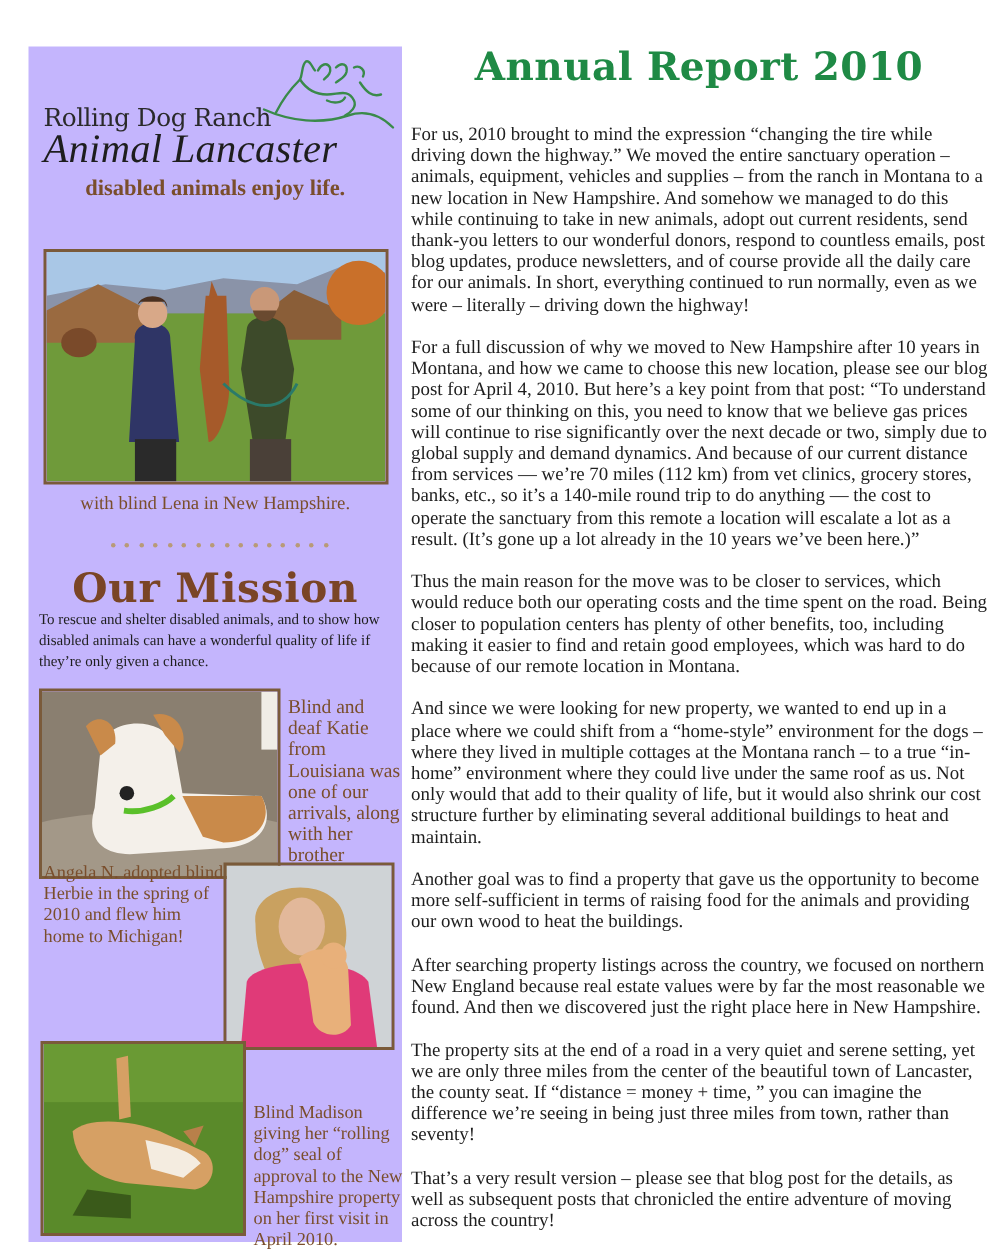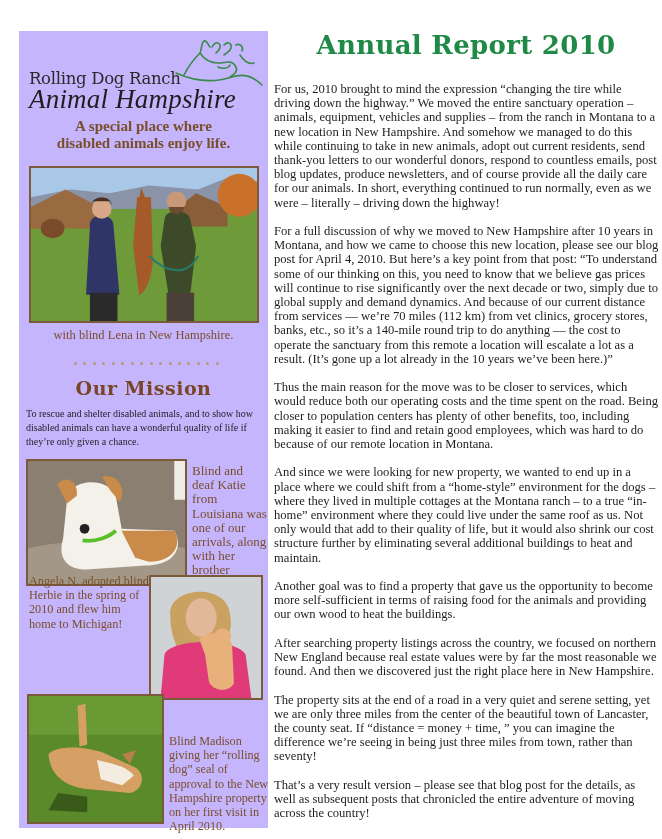--- a/index.html
+++ b/index.html
@@ -39,21 +39,21 @@
       font-family: "Liberation Serif", serif; font-size: 12.5px; line-height: 14px; color: #7a4e2c;
     }
     .dots {
       position: absolute; left: 55px; top: 331px; width: 145px; height: 6px;
       display: flex; justify-content: space-between;
     }
     .dots span { width: 3px; height: 3px; border-radius: 50%; background: #b89a78; display: block; }
 
     .mission-title {
       position: absolute; left: 0; top: 346px; width: 249px; text-align: center;
-      font-family: "DejaVu Serif", serif; font-weight: bold; font-size: 19px; color: #7a4526; letter-spacing: 0.5px;
+      font-family: "DejaVu Serif", serif; font-weight: bold; font-size: 27px; color: #7a4526; letter-spacing: 0.5px;
     }
     .mission-text {
       position: absolute; left: 7px; top: 376px; width: 240px;
       font-family: "Liberation Serif", serif; font-size: 10px; line-height: 14px; color: #1e1e1e;
     }
 
     .photo-katie { left: 7px; top: 428px; width: 161px; height: 127px; }
     .caption-katie {
       position: absolute; left: 173px; top: 464px - 31px; width: 76px;
       font-family: "Liberation Serif", serif; font-size: 13px; line-height: 14.2px; color: #7a4e2c;
@@ -93,23 +93,22 @@
         <path d="M10 38 C14 30, 20 22, 26 16 C28 12, 27 6, 30 4 C33 3, 34 8, 36 10"></path>
         <path d="M26 16 C30 22, 36 26, 44 26 C52 26, 58 22, 62 30 C64 34, 60 38, 56 40"></path>
         <path d="M38 10 C40 6, 44 4, 46 8 C47 12, 44 14, 42 16"></path>
         <path d="M50 8 C54 4, 58 6, 57 11 C56 15, 52 16, 50 18"></path>
         <path d="M62 8 C66 6, 70 10, 68 14"></path>
         <path d="M66 18 C70 24, 74 28, 80 26"></path>
         <path d="M44 30 C48 32, 54 32, 56 28"></path>
       </g>
     </svg>
     <div class="logo-line1">Rolling Dog Ranch</div>
-    <div class="logo-line2">Animal Hampshire</div>
+    <div class="logo-line2">Animal Lancaster</div>
     <div class="tagline">
-      <div>A special place where</div>
       <div>disabled animals enjoy life.</div>
     </div>
   </div>
 
   <div class="photo photo-founders">
     <svg viewBox="0 0 230 157" preserveAspectRatio="none">
       <rect x="0" y="0" width="230" height="40" fill="#a9c7e6"></rect>
       <path d="M0 30 L40 22 L80 26 L120 18 L170 22 L200 10 L230 14 L230 45 L0 45 Z" fill="#8a93a8"></path>
       <rect x="0" y="42" width="230" height="115" fill="#6f9a3a"></rect>
       <path d="M0 40 L35 22 L70 40 L70 62 L0 62 Z" fill="#9a6a40"></path>

